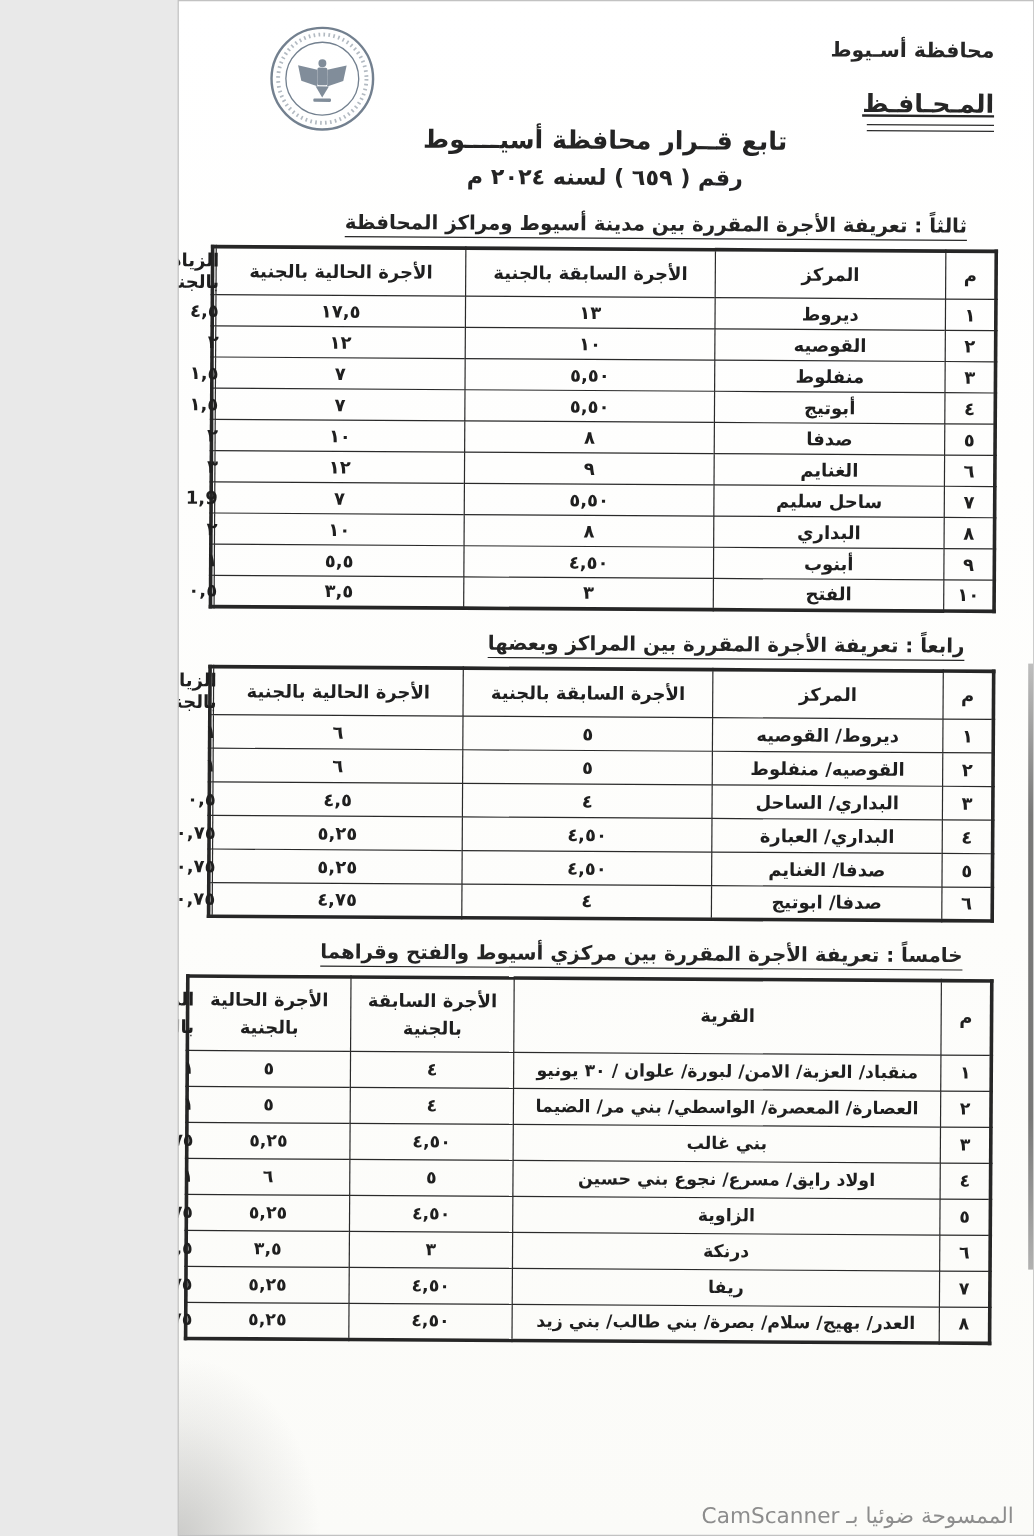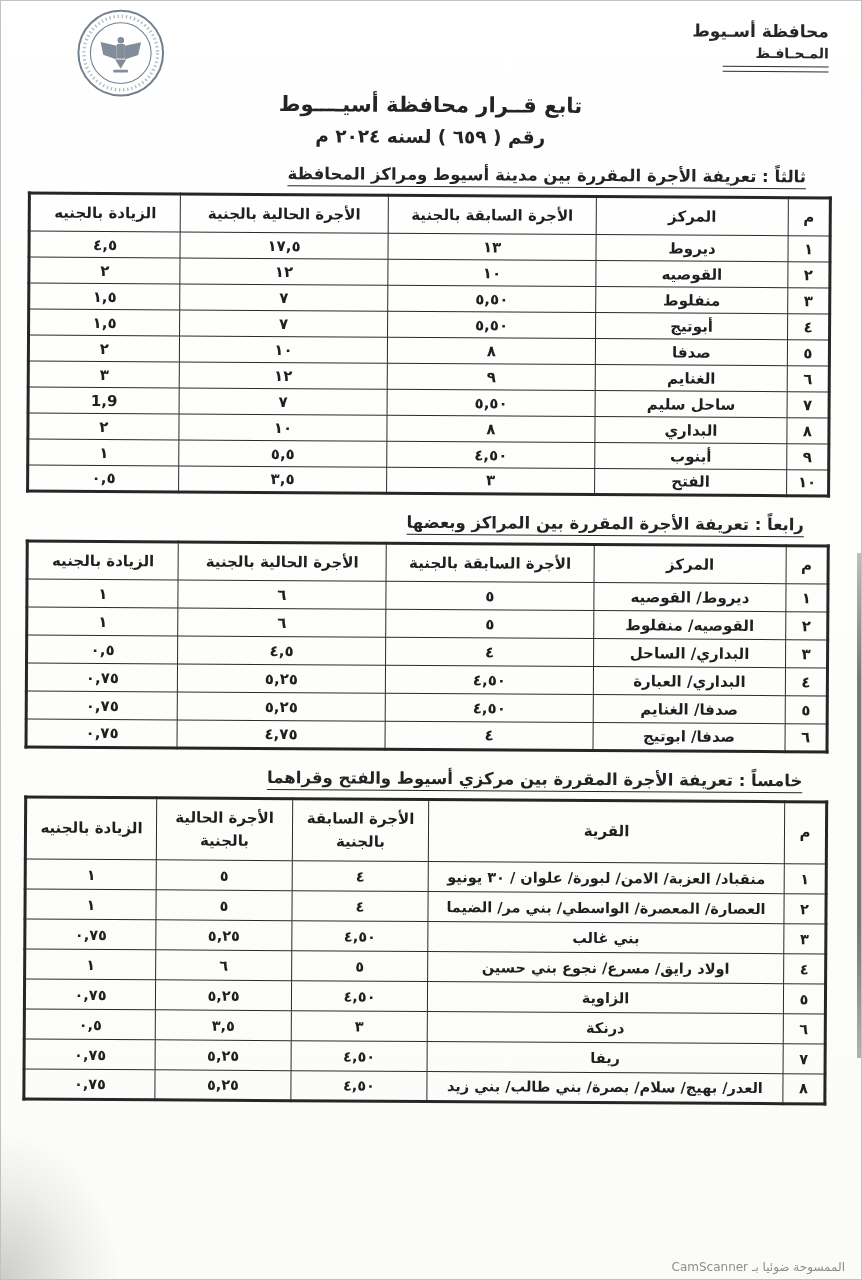--- a/index.html
+++ b/index.html
@@ -3,35 +3,35 @@
 <meta charset="utf-8">
 <style>
   * { box-sizing: border-box; margin: 0; padding: 0; }
   html, body { background: #e9e9e9; }
   body {
     font-family: "DejaVu Sans", sans-serif;
     color: #222;
     width: 862px;
   }
   .page {
-    width: 862px; height: 1280px;
+    width: 714px; height: 1280px;
     background: linear-gradient(180deg, #ffffff 0%, #fdfdfb 60%, #fbfbf8 100%);
     border: 1px solid #c2c2c2;
     position: relative;
     overflow: hidden;
-    padding: 12px 28px;
+    padding: 24px 28px;
     direction: rtl;
   }
   .tilt { transform: rotate(0.35deg); transform-origin: 50% 0; }
 
   
   header { position: relative; height: 78px; }
   .letterhead { position: absolute; right: 4px; top: 6px; text-align: right; font-weight: bold; color: #262626; }
   .org { font-size: 17px; }
-  .office { font-size: 14px; margin-top: 4px; }
+  .office { font-size: 21px; margin-top: 22px; text-decoration: underline; }
   .double-rule { margin-top: 5px; height: 6px; border-top: 1.6px solid #2b2b2b; border-bottom: 1.6px solid #2b2b2b; width: 106px; }
   .seal { position: absolute; left: 46px; top: -4px; opacity: .85; }
 
   
   .title-block { text-align: center; font-weight: bold; color: #242424; margin-top: 2px; }
   .title-1 { font-size: 21px; }
   .title-2 { font-size: 18.5px; margin-top: 9px; }
 
   
   .section { margin-top: 18px; }
@@ -60,21 +60,21 @@
   .t3 col.c-prev { width: 136px; }
   .t3 col.c-curr { width: 136px; }
 
   
   .streak { position: absolute; right: 0; top: 552px; width: 4px; height: 505px;
     background: linear-gradient(#aaa, #4d4d4d 25%, #4d4d4d 75%, #999); opacity: .75; }
   .corner-smudge { position: absolute; left: -30px; bottom: -20px; width: 150px; height: 170px;
     background: radial-gradient(ellipse at 20% 90%, rgba(80,80,80,.28), rgba(120,120,120,.10) 45%, transparent 70%); }
 
   
-  .watermark { position: absolute; right: 16px; bottom: 5px; font-size: 12px; color: #8d8d8d; }
+  .watermark { position: absolute; right: 16px; bottom: 5px; font-size: 18px; color: #8d8d8d; }
 </style>
 </head>
 <body>
 
 <div class="page">
   <div class="tilt">
 
     <header>
       <div class="letterhead">
         <div class="org">محافظة أسـيوط</div>

